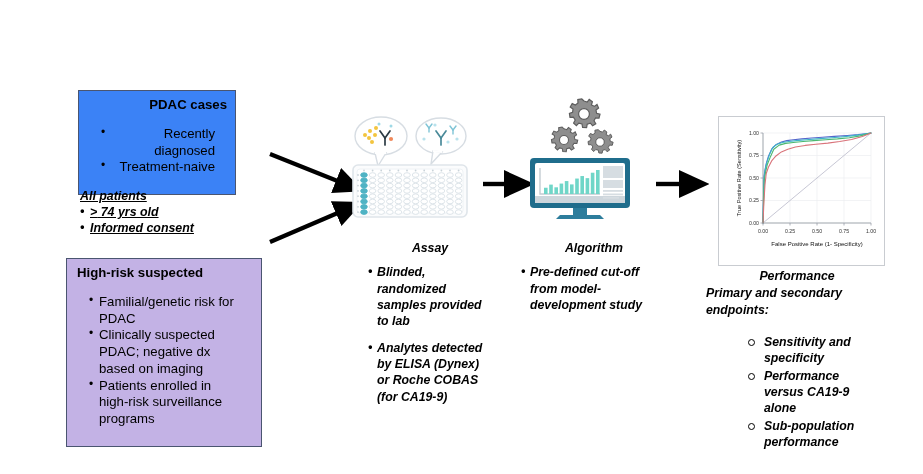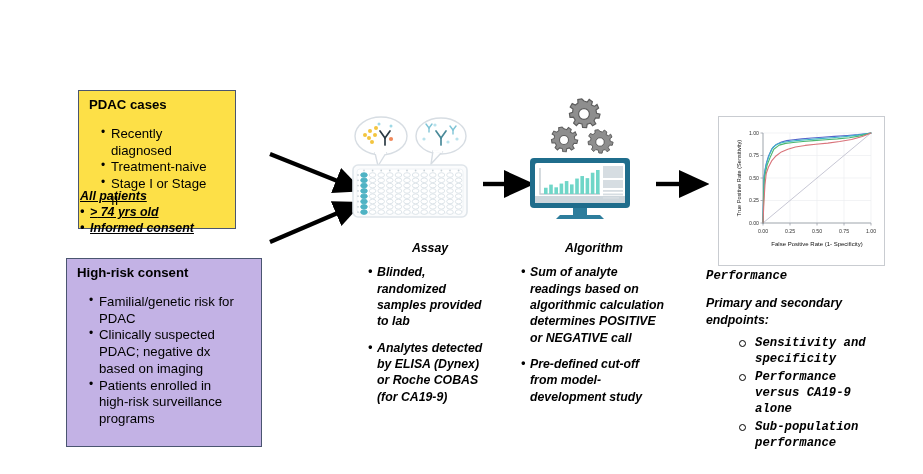--- a/index.html
+++ b/index.html
@@ -13,21 +13,21 @@
   .abs{position:absolute;}
 
   
   .popbox{
     box-sizing:border-box;
     border:1.5px solid #4a5570;
     padding:6px 8px 6px 10px;
     line-height:1.27;
     font-size:13.2px;
   }
-  .popbox.cases{background:#fde047;}
+  .popbox.cases{background:#3b82f6;text-align:right;}
   .popbox.controls{background:#c3b2e5;}
   .popbox .hd{font-weight:bold;margin-bottom:1px;}
   .popbox ul{list-style:none;margin:12px;padding:0;}
   .popbox li{position:relative;padding-left:10px;margin:0;}
   .popbox li:before{
     content:"\2022";position:absolute;left:0;top:-1px;font-size:12px;
   }
 
   
   .allpat{font-size:12.4px;font-style:italic;font-weight:bold;line-height:1.3;text-decoration:underline;}
@@ -38,55 +38,54 @@
 
   
   .col{font-size:12.3px;font-style:italic;font-weight:bold;line-height:1.33;}
   .col .hd{text-align:center;font-weight:bold;margin-bottom:2px;}
   .col ul{list-style:none;margin:8px;padding:0;}
   .col li{position:relative;padding-left:9px;margin-bottom:10px;}
   .col li:last-child{margin-bottom:0;}
   .col li:before{content:"\2022";position:absolute;left:0;top:-1px;}
 
   .perf{font-size:12.3px;font-style:italic;font-weight:bold;line-height:1.33;}
-  .perf .hd{text-align:left;font-weight:bold;margin-bottom:11px;font-family:Liberation Mono, monospace;}
+  .perf .hd{text-align:center;font-weight:bold;margin-bottom:1px;}
   .perf .lead{margin-bottom:1px;}
-  .perf ul{list-style:none;margin:7px;padding:0 0 0 26px;font-family:Liberation Mono, monospace;}
+  .perf ul{list-style:none;margin:16px;padding:0 0 0 26px;}
   .perf li{position:relative;padding-left:16px;margin-bottom:1px;}
   .perf li:before{
     content:"";position:absolute;left:0;top:5px;
     width:5px;height:5px;border:1px solid #000;border-radius:50%;
   }
 
   svg{display:block;overflow:visible;}
 </style>
 </head>
 <body>
 
 <div class="stage">
 
   <div class="abs popbox cases" style="left:78px;top:90px;width:158px;">
     <div class="hd">PDAC cases</div>
     <ul>
       <li>Recently diagnosed</li>
       <li>Treatment-naive</li>
-      <li>Stage I or Stage II</li>
     </ul>
   </div>
 
   <div class="abs allpat" style="left:80px;top:188px;width:170px;">
     <div>All patients</div>
     <ul>
       <li><span class="ge">&gt;</span><span> 74 yrs old</span></li>
       <li>Informed consent</li>
     </ul>
   </div>
 
   <div class="abs popbox controls" style="left:66px;top:258px;width:196px;">
-    <div class="hd">High-risk consent</div>
+    <div class="hd">High-risk suspected</div>
     <ul>
       <li>Familial/genetic risk for PDAC</li>
       <li>Clinically suspected PDAC; negative dx based on imaging</li>
       <li>Patients enrolled in high-risk surveillance programs</li>
     </ul>
   </div>
 
   <svg class="abs" style="left:268px;top:148px;" width="92" height="52" viewBox="0 0 92 52">
     <defs>
       <marker id="ah1" markerWidth="7" markerHeight="7" refX="1" refY="3.2" orient="auto">
@@ -398,21 +397,20 @@
     <div class="hd">Assay</div>
     <ul>
       <li>Blinded, randomized samples provided to lab</li>
       <li>Analytes detected by ELISA (Dynex) or Roche COBAS (for CA19-9)</li>
     </ul>
   </div>
 
   <div class="abs col" style="left:513px;top:240px;width:162px;">
     <div class="hd">Algorithm</div>
     <ul>
-      <li>Sum of analyte readings based on algorithmic calculation determines POSITIVE or NEGATIVE call</li>
       <li>Pre-defined cut-off from model-development study</li>
     </ul>
   </div>
 
   <div class="abs perf" style="left:706px;top:268px;width:182px;">
     <div class="hd">Performance</div>
     <div class="lead">Primary and secondary endpoints:</div>
     <ul>
       <li>Sensitivity and specificity</li>
       <li>Performance versus CA19-9 alone</li>

